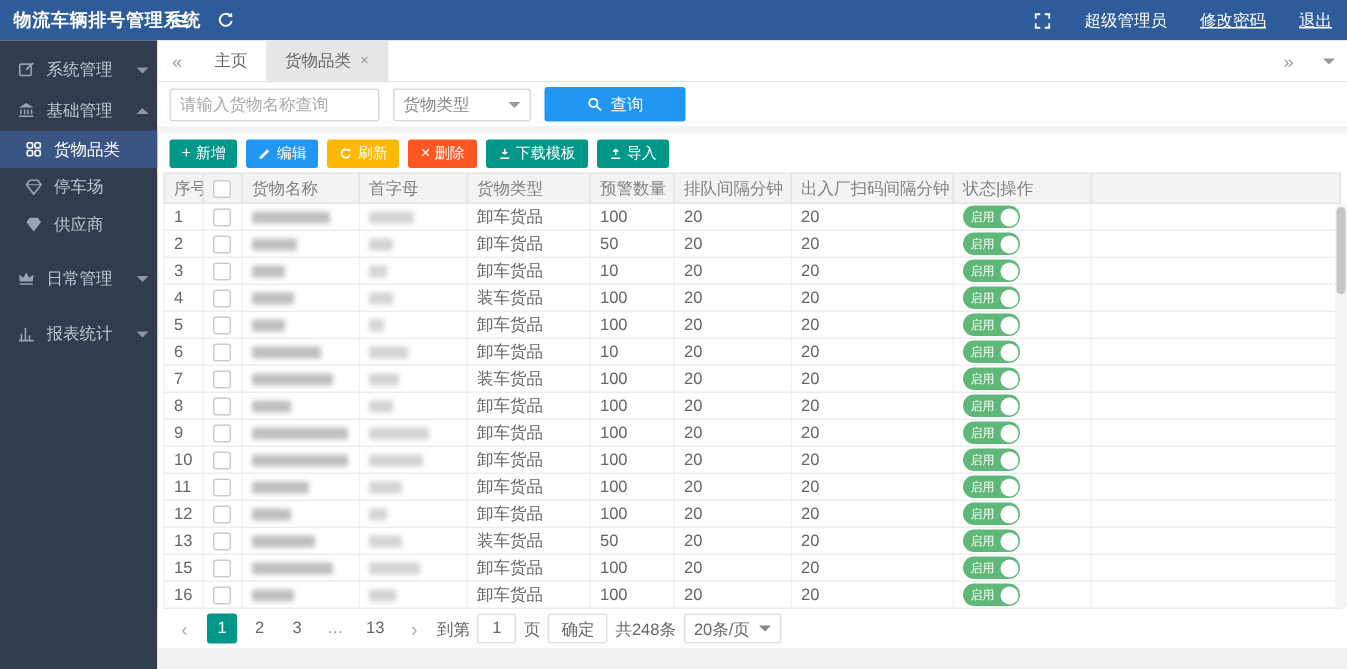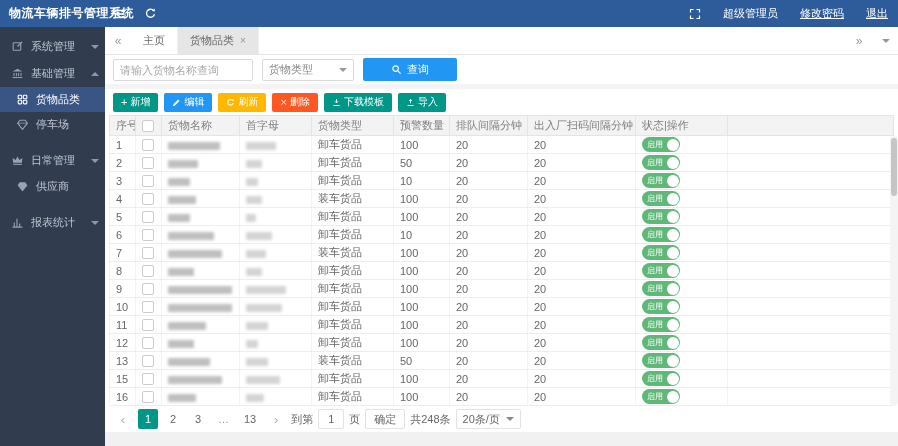--- a/index.html
+++ b/index.html
@@ -146,37 +146,37 @@
       </div>
       <div class="side-item child">
         <span class="icon">
           <svg viewBox="0 0 24 24" width="13" height="13">
             <path d="M7 4h10l4 5.5L12 21 3 9.5z" fill="none" stroke="currentColor" stroke-width="2"></path>
             <path d="M3 9.5h18" stroke="currentColor" stroke-width="1.4"></path>
           </svg>
         </span>
         <span class="side-label">停车场</span>
       </div>
+      <div class="side-item child">
+        <span class="icon">
+          <svg viewBox="0 0 24 24" width="13" height="13">
+            <path d="M7 4h10l4 5.5L12 21 3 9.5z" fill="currentColor"></path>
+          </svg>
+        </span>
+        <span class="side-label">供应商</span>
+      </div>
       <div class="side-item gap">
         <span class="icon">
           <svg viewBox="0 0 24 24" width="13" height="13">
             <path d="M4 16L3 7.5l5.5 3.8L12 4.5l3.5 6.8L21 7.5 20 16z" fill="currentColor"></path>
             <path d="M4 19h16" stroke="currentColor" stroke-width="2"></path>
           </svg>
         </span>
         <span class="side-label">日常管理</span>
         <span class="caret down"></span>
-      </div>
-      <div class="side-item child">
-        <span class="icon">
-          <svg viewBox="0 0 24 24" width="13" height="13">
-            <path d="M7 4h10l4 5.5L12 21 3 9.5z" fill="currentColor"></path>
-          </svg>
-        </span>
-        <span class="side-label">供应商</span>
       </div>
       <div class="side-item gap">
         <span class="icon">
           <svg viewBox="0 0 24 24" width="13" height="13">
             <path d="M6 20v-8M11 20V5M16 20v-6M3 20.5h18" stroke="currentColor" stroke-width="2" fill="none"></path>
           </svg>
         </span>
         <span class="side-label">报表统计</span>
         <span class="caret down"></span>
       </div>

